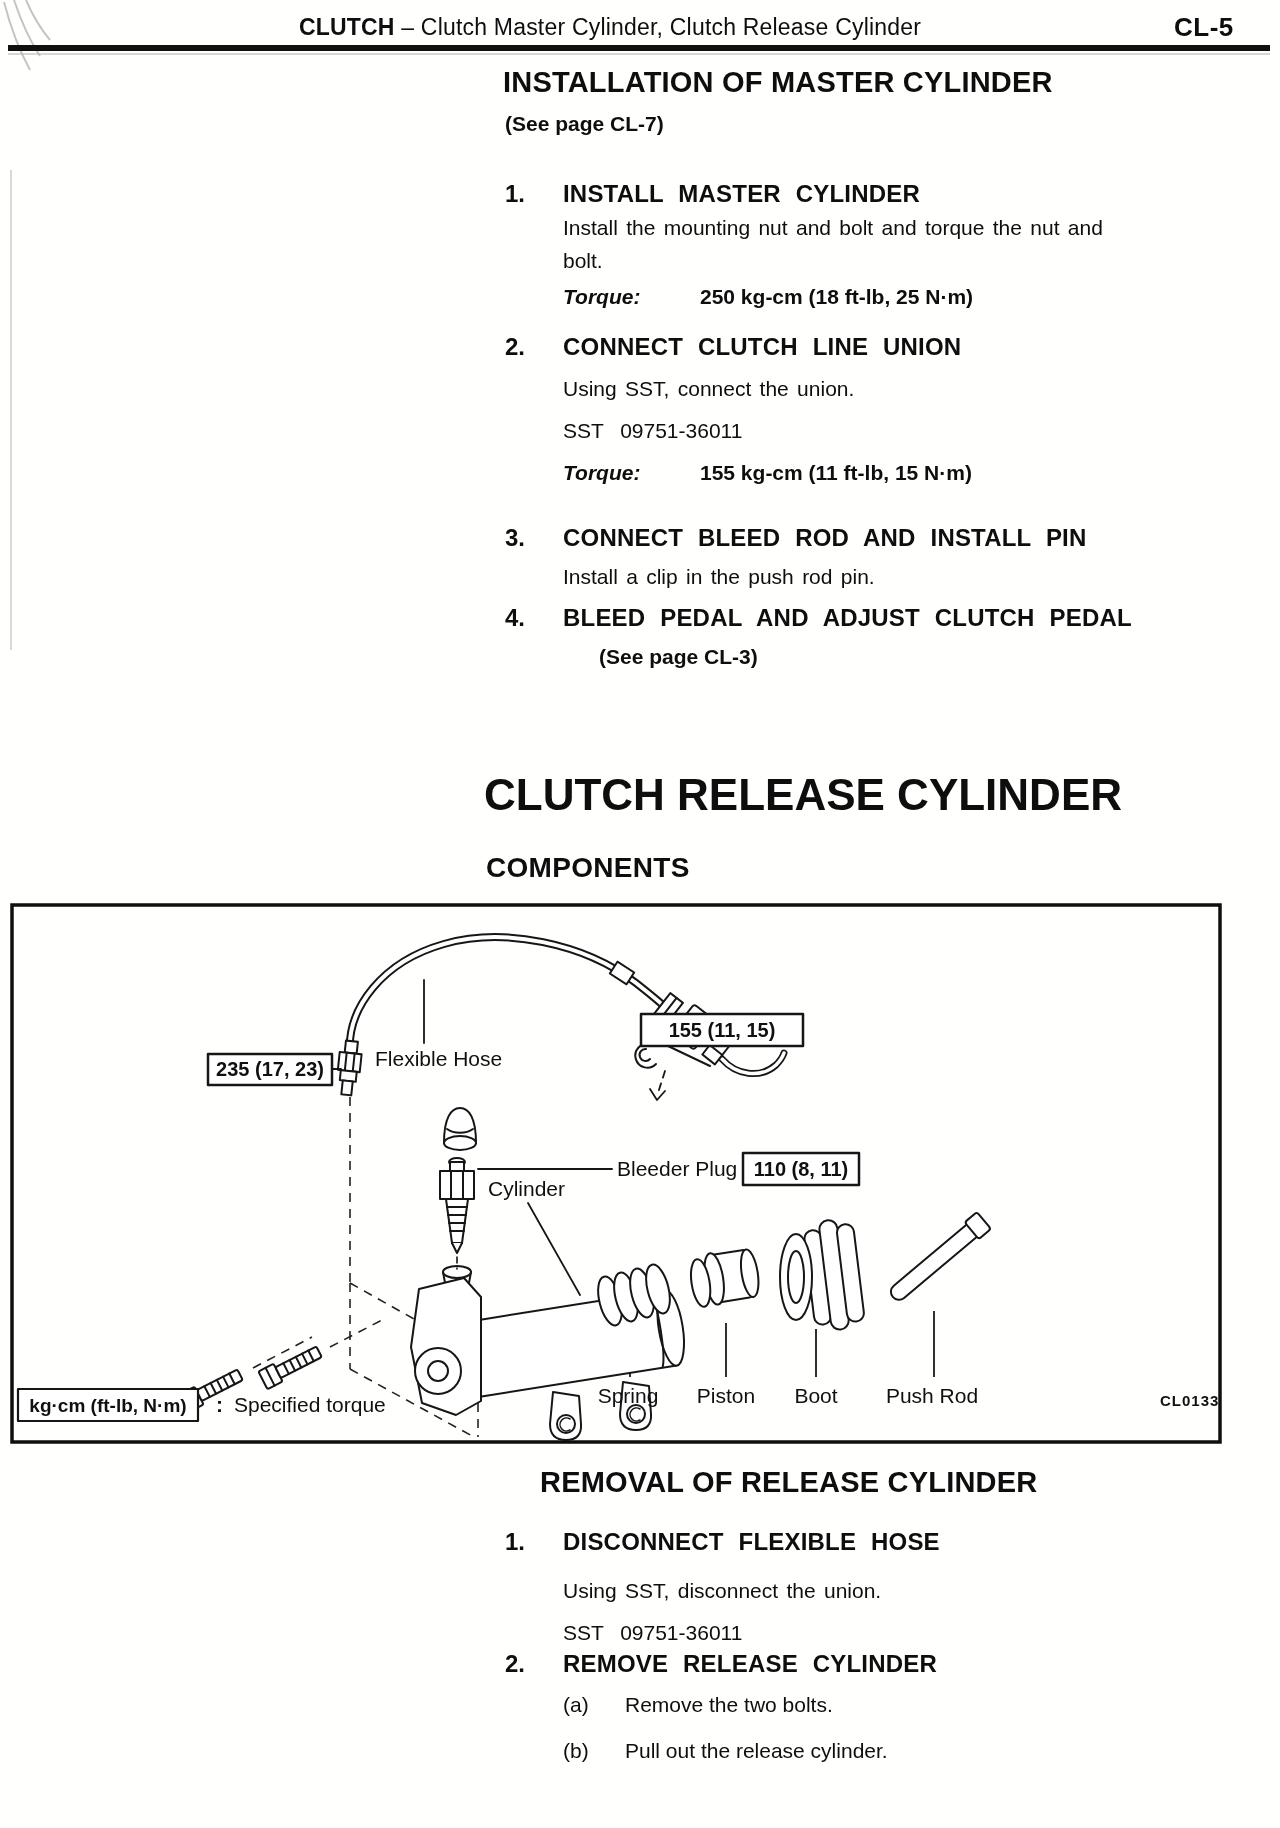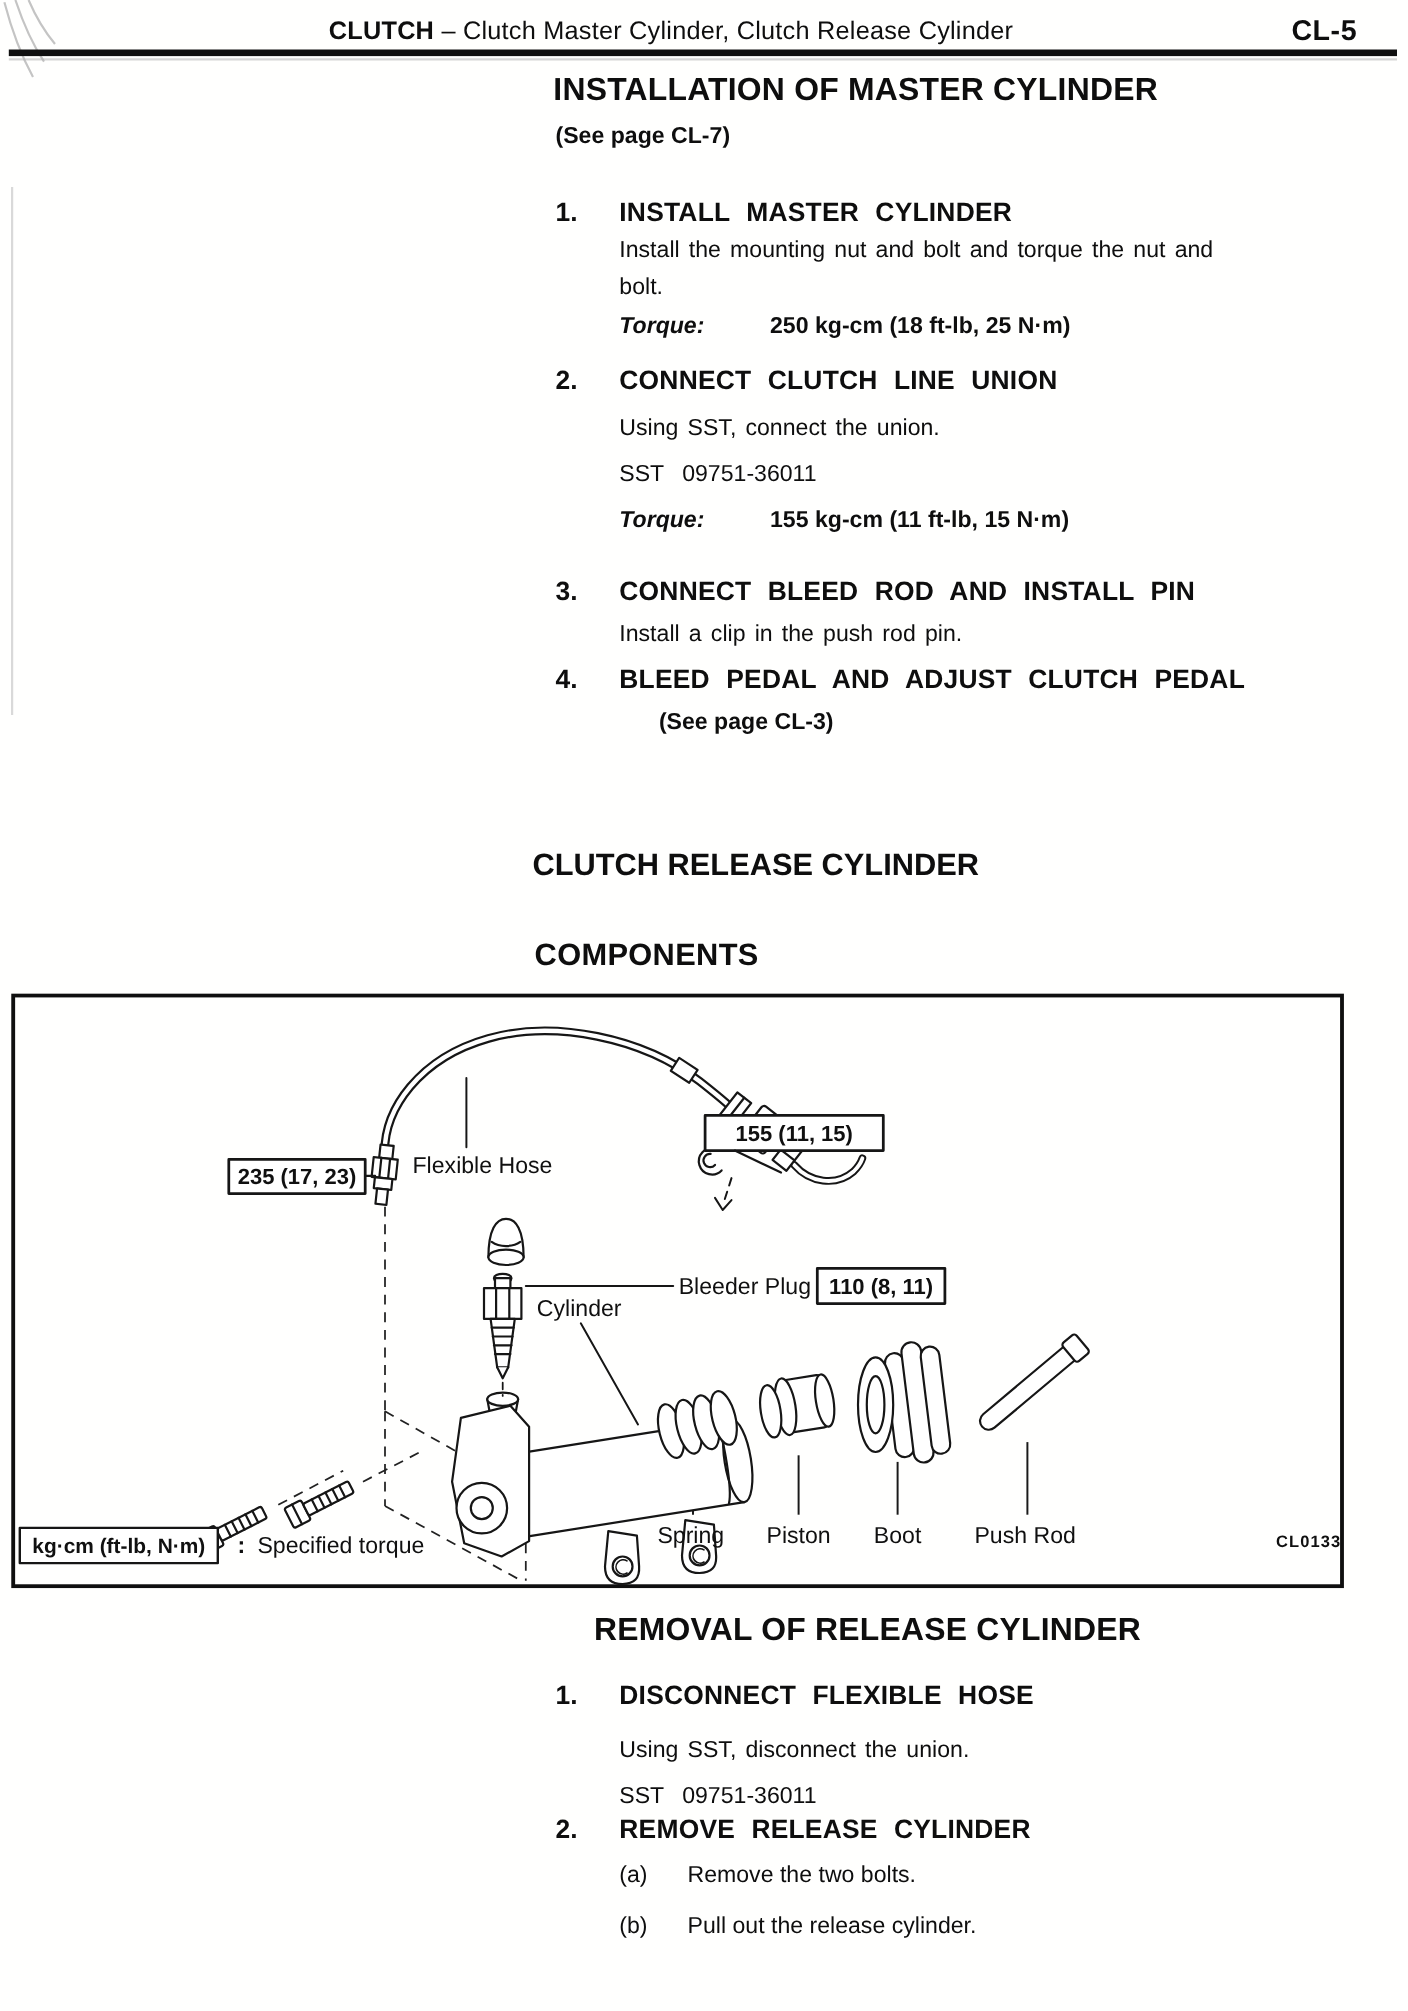--- a/index.html
+++ b/index.html
@@ -8,21 +8,21 @@
     font-family:"Liberation Sans",sans-serif;color:#0e0e0e;overflow:hidden;
   }
   .abs{position:absolute;}
   .hdr-title{top:14px;left:0;width:1220px;text-align:center;font-size:23px;letter-spacing:.2px;}
   .hdr-bold{font-weight:700;}
   .hdr-page{top:12px;left:1174px;font-size:26px;font-weight:700;letter-spacing:.5px;}
   .rule{top:45px;left:8px;width:1262px;height:6px;background:#101010;}
   .rule-echo{top:53px;left:8px;width:1262px;height:2px;background:#b5b5b5;opacity:.55;}
   .h-install{top:66px;left:503px;font-size:29px;font-weight:700;letter-spacing:.2px;text-align:center;}
   .h-removal{top:1466px;left:499px;font-size:29px;font-weight:700;letter-spacing:.2px;margin-left:41px;}
-  .h-release{top:770px;left:484px;font-size:28px;font-weight:700;}
+  .h-release{top:770px;left:484px;font-size:44px;font-weight:700;}
   .h-components{top:852px;left:486px;font-size:28px;font-weight:700;letter-spacing:.3px;}
   .see{font-size:21px;font-weight:700;left:505px;}
   .num{left:505px;font-size:24px;font-weight:700;}
   .stitle{left:563px;font-size:24px;font-weight:700;word-spacing:8px;letter-spacing:.2px;white-space:nowrap;}
   .body{left:563px;font-size:21px;word-spacing:2.5px;white-space:nowrap;}
   .pre{white-space:pre;}
   .torq{left:563px;font-size:21px;font-weight:700;white-space:nowrap;}
   .torq .tl{display:inline-block;width:137px;font-style:italic;}
   .sub{left:563px;font-size:21px;white-space:nowrap;}
   .sub .sl{display:inline-block;width:62px;}

